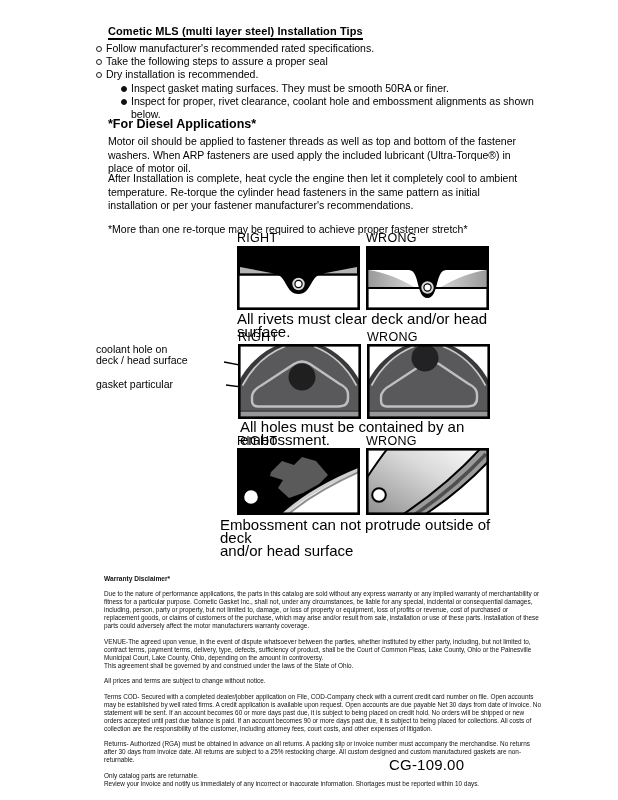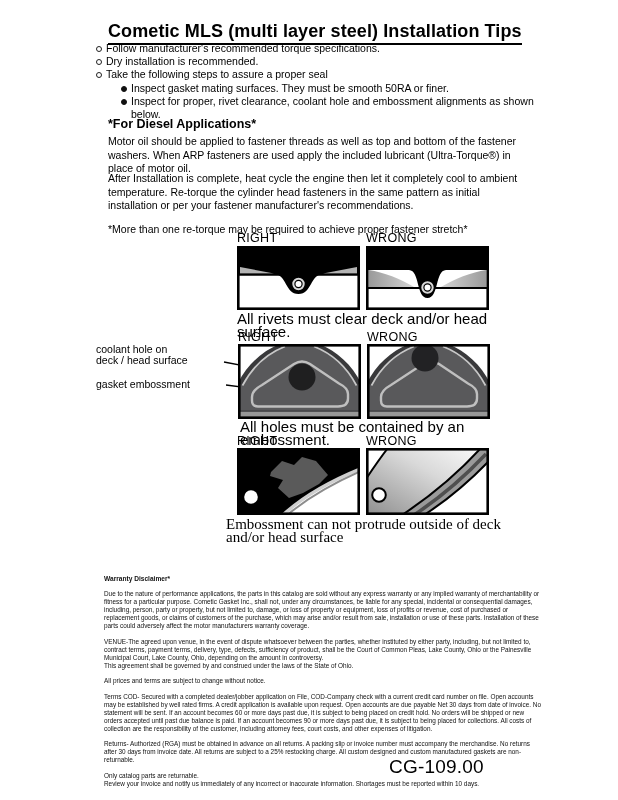--- a/index.html
+++ b/index.html
@@ -1,59 +1,59 @@
 <!DOCTYPE html>
 <html><head>
 <meta charset="utf-8">
 <style>
   html,body{margin:0;padding:0;background:#e8e8e8;}
   .page{position:relative;width:618px;height:800px;background:#ffffff;
         font-family:"Liberation Sans","DejaVu Sans",sans-serif;color:#000;overflow:hidden;margin:0 auto;}
   .abs{position:absolute;}
-  .title{font-size:18px;font-weight:bold;border-bottom:2px solid #000;padding-bottom:1px;
+  .title{font-size:11px;font-weight:bold;border-bottom:2px solid #000;padding-bottom:1px;
          display:inline-block;letter-spacing:.1px;}
   .body-text{font-size:10.5px;line-height:13.5px;}
   .bullets{font-size:10.5px;line-height:13.2px;}
   .b-row{display:flex;align-items:flex-start;}
   .b-row.sub{margin-left:25px;}
   .marker{flex:0 0 auto;width:4px;height:4px;border:1px solid #222;border-radius:50%;
           margin:4px 4px 0 0;background:#fff;}
   .b-row.sub .marker{background:#111;border-color:#111;width:4px;height:4px;margin-top:4.5px;}
   .section-head{font-size:12.5px;font-weight:bold;}
   .fig-label{width:123px;text-align:left;font-size:12.5px;letter-spacing:.3px;}
   .caption{font-size:15px;line-height:13px;}
   .pre{white-space:pre-line;}
   .anno{font-size:10.5px;line-height:10.5px;text-align:left;width:126px;}
   .warranty{width:437px;font-size:6.4px;line-height:8px;color:#111;}
   .warranty h3{font-size:6.6px;margin:0 0 7px 0;}
   .warranty p{margin:0 0 7.5px 0;}
-  .footer-code{font-size:19px;letter-spacing:.2px;}
+  .footer-code{font-size:15px;letter-spacing:.2px;}
   svg{display:block;}
 </style>
 </head>
 <body>
 
 <div class="page">
 
   <div class="abs" style="left:108px;top:21px;">
     <span class="title">Cometic MLS (multi layer steel) Installation Tips</span>
   </div>
 
   <div class="abs bullets" style="left:96px;top:42px;width:460px;">
     <div class="b-row">
       <span class="marker"></span>
-      <span>Follow manufacturer's recommended torque specifications.</span>
+      <span>Follow manufacturer's recommended rated specifications.</span>
     </div>
     <div class="b-row">
       <span class="marker"></span>
+      <span>Take the following steps to assure a proper seal</span>
+    </div>
+    <div class="b-row">
+      <span class="marker"></span>
       <span>Dry installation is recommended.</span>
-    </div>
-    <div class="b-row">
-      <span class="marker"></span>
-      <span>Take the following steps to assure a proper seal</span>
     </div>
     <div class="b-row sub">
       <span class="marker"></span>
       <span>Inspect gasket mating surfaces.  They must be smooth 50RA or finer.</span>
     </div>
     <div class="b-row sub">
       <span class="marker"></span>
       <span>Inspect for proper, rivet clearance, coolant hole and embossment alignments as shown below.</span>
     </div>
   </div>
@@ -102,21 +102,21 @@
     </svg>
   </div>
 
   <div class="abs caption" style="left:237px;top:312px;width:280px;">All rivets must clear deck and/or head surface.</div>
 
   <div class="abs fig-label" style="left:238px;top:330px;">RIGHT</div>
   <div class="abs fig-label" style="left:367px;top:330px;">WRONG</div>
 
   <div class="abs anno pre" style="left:96px;top:344px;">coolant hole on
 deck / head surface</div>
-  <div class="abs anno" style="left:96px;top:379px;">gasket embossment</div>
+  <div class="abs anno" style="left:96px;top:379px;">gasket particular</div>
 
   <svg class="abs" style="left:120px;top:340px;" width="250" height="60" viewBox="0 0 250 60">
     <line x1="104" y1="22" x2="182" y2="37" stroke="#000" stroke-width="1.3"></line>
     <line x1="106" y1="45" x2="145" y2="50" stroke="#000" stroke-width="1.3"></line>
   </svg>
 
   <div class="abs" style="left:238px;top:344px;">
     <svg width="123" height="75" viewBox="0 0 123 75">
       <rect width="123" height="75" fill="#59595b"></rect>
       <rect x="2" y="67.5" width="119" height="5.5" fill="#979797"></rect>
@@ -179,21 +179,21 @@
       <rect width="123" height="67" fill="#ffffff"></rect>
       <path d="M22,0 L115,0 Q80,38 36,67 L0,67 L0,31 C8,19 15,9 22,0 Z" fill="url(#g3)"></path>
       <path d="M22,0 C15,9 8,19 0,31" stroke="#000" stroke-width="2" fill="none"></path>
       <path d="M36,67 Q80,38 115,0 L123,0 L123,13 Q91,46 58,67 Z" fill="#9a9a9a" stroke="#000" stroke-width="2"></path>
       <path d="M48,67 Q86,42 120,6" stroke="#4f4f4f" stroke-width="3.5" fill="none"></path>
       <circle cx="13" cy="47" r="6.8" fill="#ffffff" stroke="#000" stroke-width="2"></circle>
       <rect x="1.3" y="1.3" width="120.4" height="64.4" fill="none" stroke="#000" stroke-width="2.6"></rect>
     </svg>
   </div>
 
-  <div class="abs caption pre" style="left:226px;top:518px;width:280px;font-family:Liberation Serif, serif;">Embossment can not protrude outside of deck
+  <div class="abs caption pre" style="left:220px;top:518px;width:280px;">Embossment can not protrude outside of deck
 and/or head surface</div>
 
   <div class="abs warranty" style="left:104px;top:575px;">
     <h3>Warranty Disclaimer*</h3>
     <p class="pre">Due to the nature of performance applications, the parts in this catalog are sold without any express warranty or any implied warranty of merchantability or fitness for a particular purpose.  Cometic Gasket Inc., shall not, under any circumstances, be liable for any special, incidental or consequential damages, including, person, party or property, but not limited to, damage, or loss of property or equipment, loss of profits or revenue, cost of purchased or replacement goods, or claims of customers of the purchase, which may arise and/or result from sale, installation or use of these parts.  Installation of these parts could adversely affect the motor manufacturers warranty coverage.</p>
     <p class="pre">VENUE-The agreed upon venue, in the event of dispute whatsoever between the parties, whether instituted by either party, including, but not limited to, contract terms, payment terms, delivery, type, defects, sufficiency of product, shall be the Court of Common Pleas, Lake County, Ohio or the Painesville Municipal Court, Lake County, Ohio, depending on the amount in controversy.
 This agreement shall be governed by and construed under the laws of the State of Ohio.</p>
     <p class="pre">All prices and terms are subject to change without notice.</p>
     <p class="pre">Terms COD- Secured with a completed dealer/jobber application on File, COD-Company check with a current credit card number on file.  Open accounts may be established by well rated firms.  A credit application is available upon request.  Open accounts are due payable Net 30 days from date of invoice.  No statement will be sent.  If an account becomes 60 or more days past due, it is subject to being placed on credit hold.  No orders will be shipped or new orders accepted until past due balance is paid.  If an account becomes 90 or more days past due, it is subject to being placed for collections.  All costs of collection are the responsibility of the customer, including attorney fees, court costs, and other expenses of litigation.</p>
     <p class="pre">Returns- Authorized (RGA) must be obtained in advance on all returns.  A packing slip or invoice number must accompany the merchandise.  No returns after 30 days from invoice date.  All returns are subject to a 25% restocking charge.  All custom designed and custom manufactured gaskets are non-returnable.</p>

